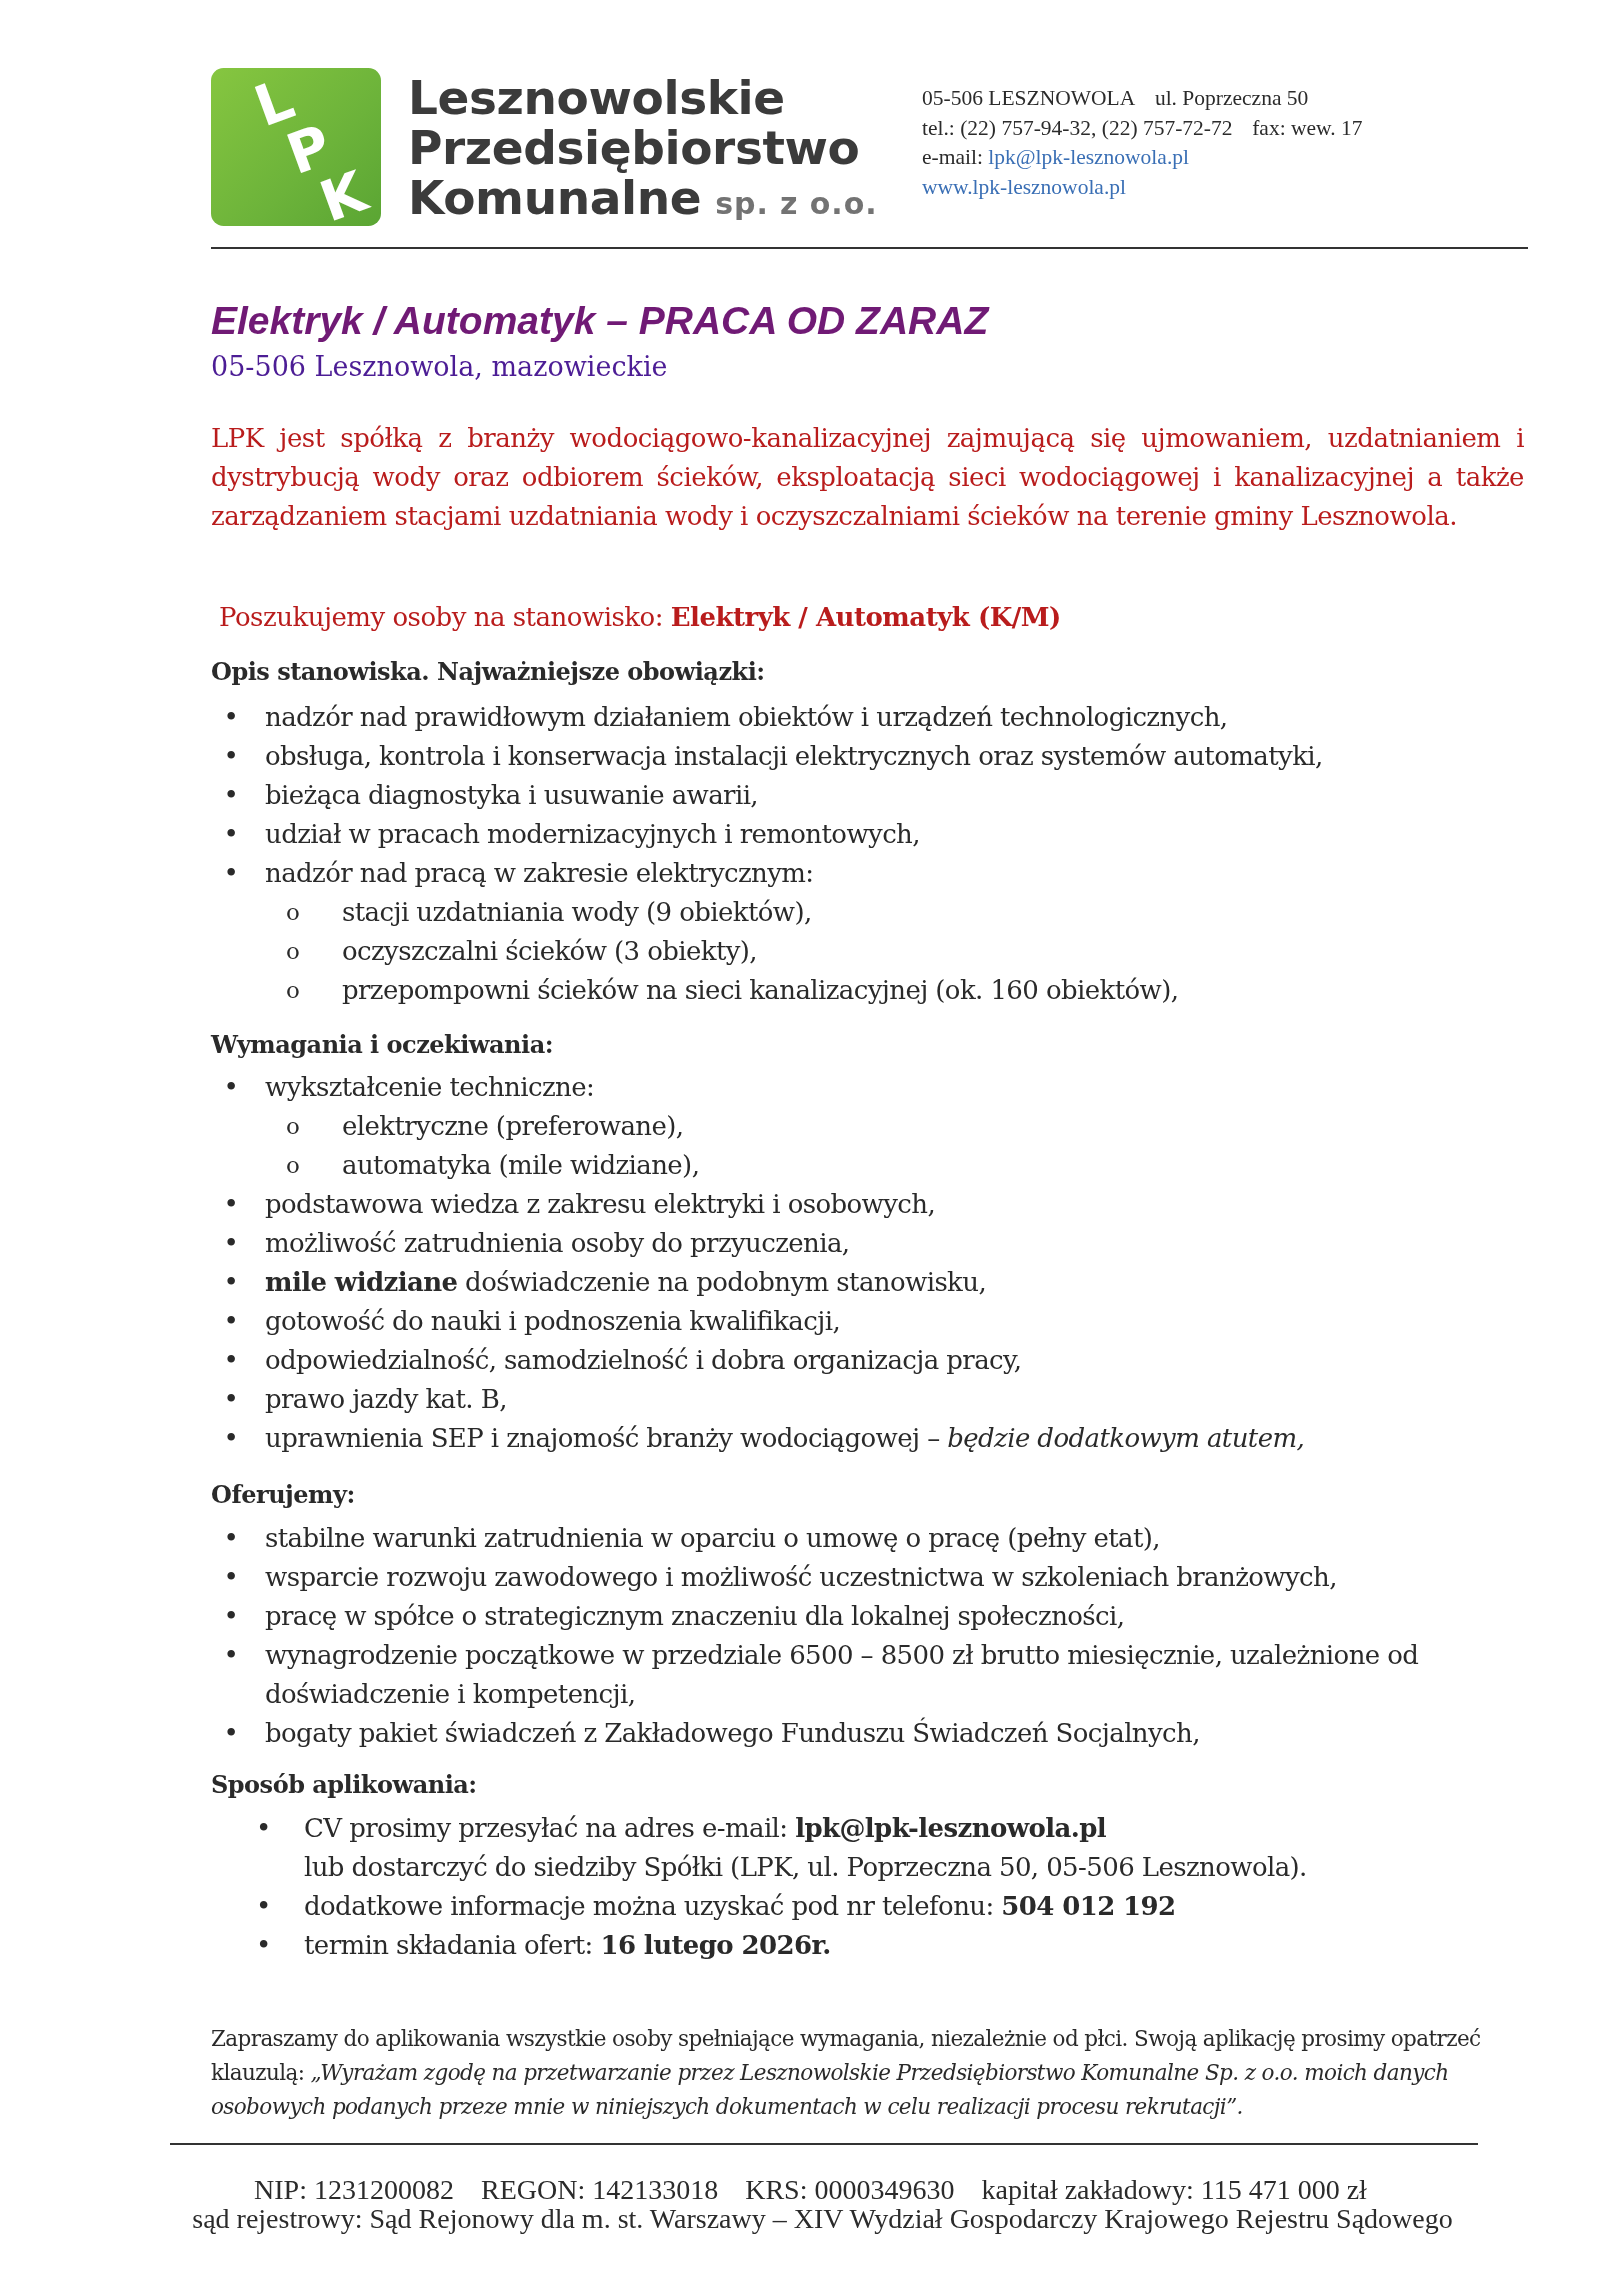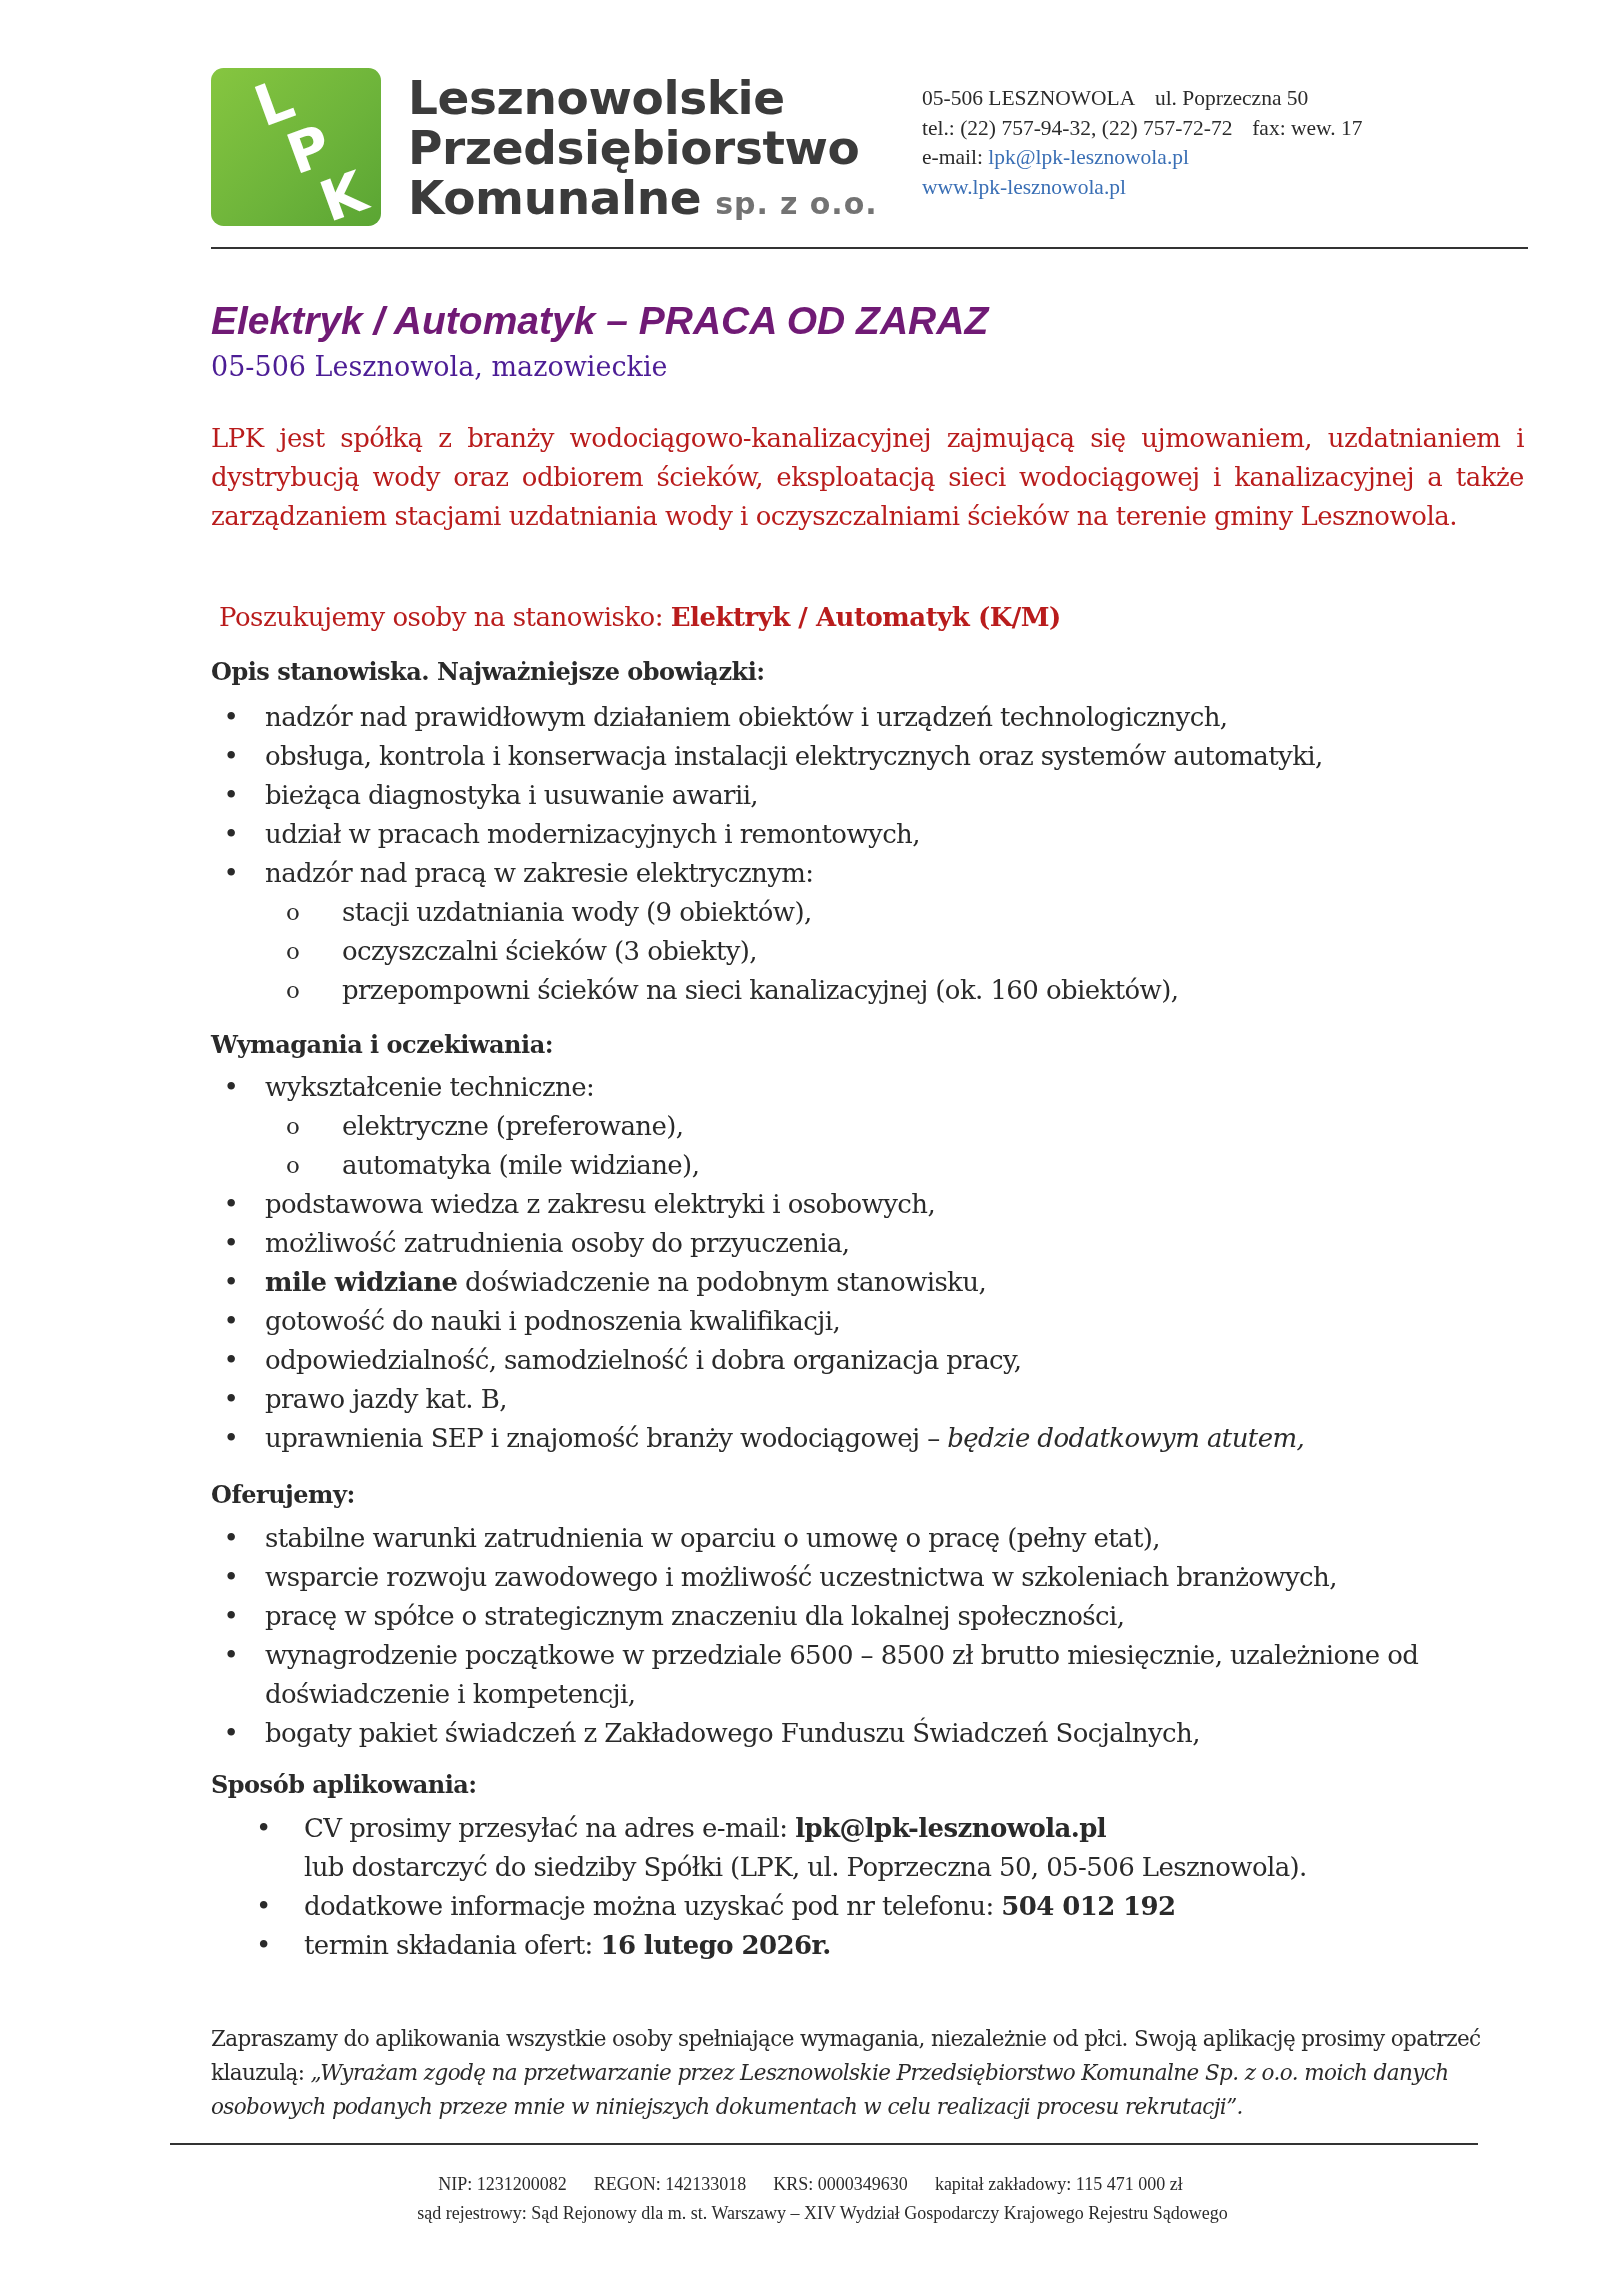--- a/index.html
+++ b/index.html
@@ -80,21 +80,21 @@
   ul.blist.apply li .bullet { left: 45px; }
   ul.blist.apply li.cont { padding-left: 93px; }
 
   .closing {
     position: absolute; left: 211px; top: 2022px; width: 1313px;
     font-family: "DejaVu Serif", serif; font-size: 21.5px; line-height: 34px; color: #2a2a2a;
     letter-spacing: -0.6px;
   }
   .footer {
     position: absolute; left: 0; width: 1621px; text-align: center;
-    font-family: "Liberation Serif", serif; font-size: 18px; color: #2b2b2b; white-space: nowrap;
+    font-family: "Liberation Serif", serif; font-size: 28px; color: #2b2b2b; white-space: nowrap;
   }
   .footer.l1 { top: 2174px; }
   .footer.l2 { top: 2203px; margin-left: 12px; }
   .fgap { display: inline-block; width: 27px; }
   b { font-weight: bold; }
   i { font-style: italic; }
 </style>
 </head>
 <body>
 

